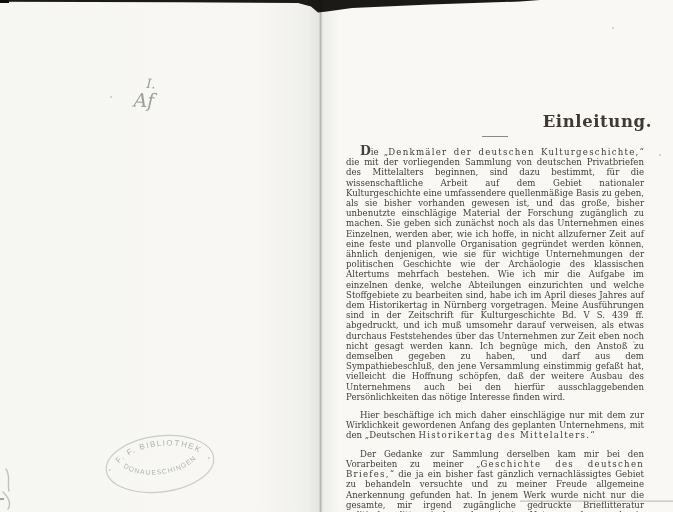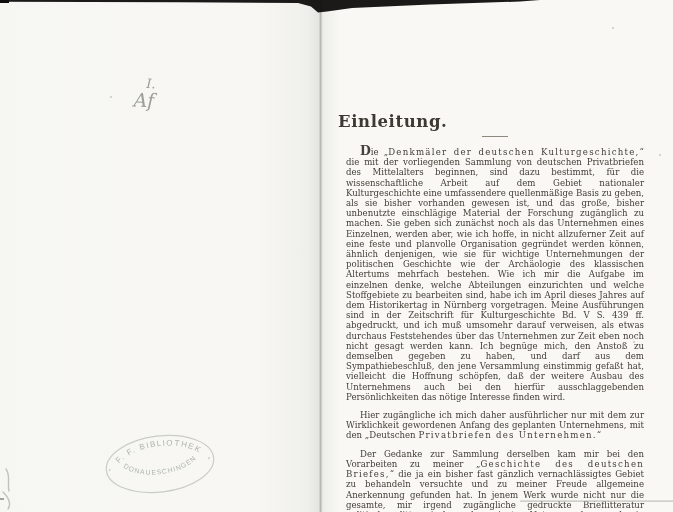--- a/index.html
+++ b/index.html
@@ -25,21 +25,21 @@
   }
   .gutter{
     position:absolute;left:319px;top:0;width:4px;height:512px;
     background:linear-gradient(to right,rgba(100,100,95,0) 0%,rgba(105,105,100,.55) 45%,rgba(100,100,95,.15) 70%,rgba(100,100,95,0) 100%);
   }
   
   .text-col{
     position:absolute;left:16px;top:112px;width:314px;color:var(--ink);
   }
   .title{
-    font-size:16.5px;font-weight:bold;text-align:left;margin:0 0 5px 0;
+    font-size:16.5px;font-weight:bold;text-align:right;margin:0 0 5px 0;
     letter-spacing:.6px;color:#3e3933;
   }
   .title-rule{width:26px;height:1px;background:#8d897f;margin:0 auto 9px auto;}
   .para{
     font-size:8.6px;line-height:10.2px;text-align:justify;margin:8px;
     text-indent:14px;color:var(--ink);
   }
   .para .spaced{letter-spacing:1.25px;}
   .para.first::first-letter{font-size:12.5px;font-weight:bold;}
   
@@ -91,21 +91,21 @@
       <path d="M3,27 C8,32 12,38 8,44" fill="none" stroke="#b4b4b0" stroke-width="1.4" stroke-linecap="round"></path>
     </svg>
   </div>
 
   <div class="right-page">
     <div class="text-col">
       <h1 class="title">Einleitung.</h1>
       <div class="title-rule"></div>
       <div>
           <p class="para first"><span>Die „</span><span class="spaced">Denkmäler der deutschen Kulturgeschichte,</span><span>“ die mit der vorliegenden Sammlung von deutschen Privatbriefen des Mittelalters beginnen, sind dazu bestimmt, für die wissenschaftliche Arbeit auf dem Gebiet nationaler Kulturgeschichte eine umfassendere quellenmäßige Basis zu geben, als sie bisher vorhanden gewesen ist, und das große, bisher unbenutzte einschlägige Material der Forschung zugänglich zu machen. Sie geben sich zunächst noch als das Unternehmen eines Einzelnen, werden aber, wie ich hoffe, in nicht allzuferner Zeit auf eine feste und planvolle Organisation gegründet werden können, ähnlich denjenigen, wie sie für wichtige Unternehmungen der politischen Geschichte wie der Archäologie des klassischen Altertums mehrfach bestehen. Wie ich mir die Aufgabe im einzelnen denke, welche Abteilungen einzurichten und welche Stoffgebiete zu bearbeiten sind, habe ich im April dieses Jahres auf dem Historikertag in Nürnberg vorgetragen. Meine Ausführungen sind in der Zeitschrift für Kulturgeschichte Bd. V S. 439 ff. abgedruckt, und ich muß umsomehr darauf verweisen, als etwas durchaus Feststehendes über das Unternehmen zur Zeit eben noch nicht gesagt werden kann. Ich begnüge mich, den Anstoß zu demselben gegeben zu haben, und darf aus dem Sympathiebeschluß, den jene Versammlung einstimmig gefaßt hat, vielleicht die Hoffnung schöpfen, daß der weitere Ausbau des Unternehmens auch bei den hierfür ausschlaggebenden Persönlichkeiten das nötige Interesse finden wird.</span></p>
-          <p class="para"><span>Hier zugängliche ich mich daher ausführlicher nur mit dem zur Wirklichkeit gewordenen Anfang des geplanten Unternehmens, mit den „Deutschen </span><span class="spaced">Privatbriefen des Unternehmen.</span><span>“</span></p>
+          <p class="para"><span>Hier beschäftige ich mich daher einschlägige nur mit dem zur Wirklichkeit gewordenen Anfang des geplanten Unternehmens, mit den „Deutschen </span><span class="spaced">Historikertag des Mittelalters.</span><span>“</span></p>
           <p class="para"><span>Der Gedanke zur Sammlung derselben kam mir bei den Vorarbeiten zu meiner „</span><span class="spaced">Geschichte des deutschen Briefes,</span><span>“ die ja ein bisher fast gänzlich vernachlässigtes Gebiet zu behandeln versuchte und zu meiner Freude allgemeine Anerkennung gefunden hat. In jenem Werk wurde nicht nur die gesamte, mir irgend zugängliche gedruckte Brieflitteratur politischer, litterarischer oder privater Natur, sondern auch ein umfangreiches ungedrucktes Material benutzt. Und hierbei sah ich, ein wie großer und für die Kulturgeschichte wertvoller Gewinn doch eben in den Privatbriefen steckt, und ein wie</span></p>
         </div>
     </div>
   </div>
 
   <div class="gutter"></div>
 
   <svg class="edge-top" width="673" height="14" viewBox="0 0 673 14">
     <polygon points="0,0 540,0 520,1.5 430,4.5 352,8 327,11.5 318,12.5 311,6.5 298,3 180,2.2 0,1.8" fill="#0f0e0d" opacity="0.95"></polygon>
     <rect x="0" y="0" width="9" height="3" fill="#0f0e0d"></rect>

